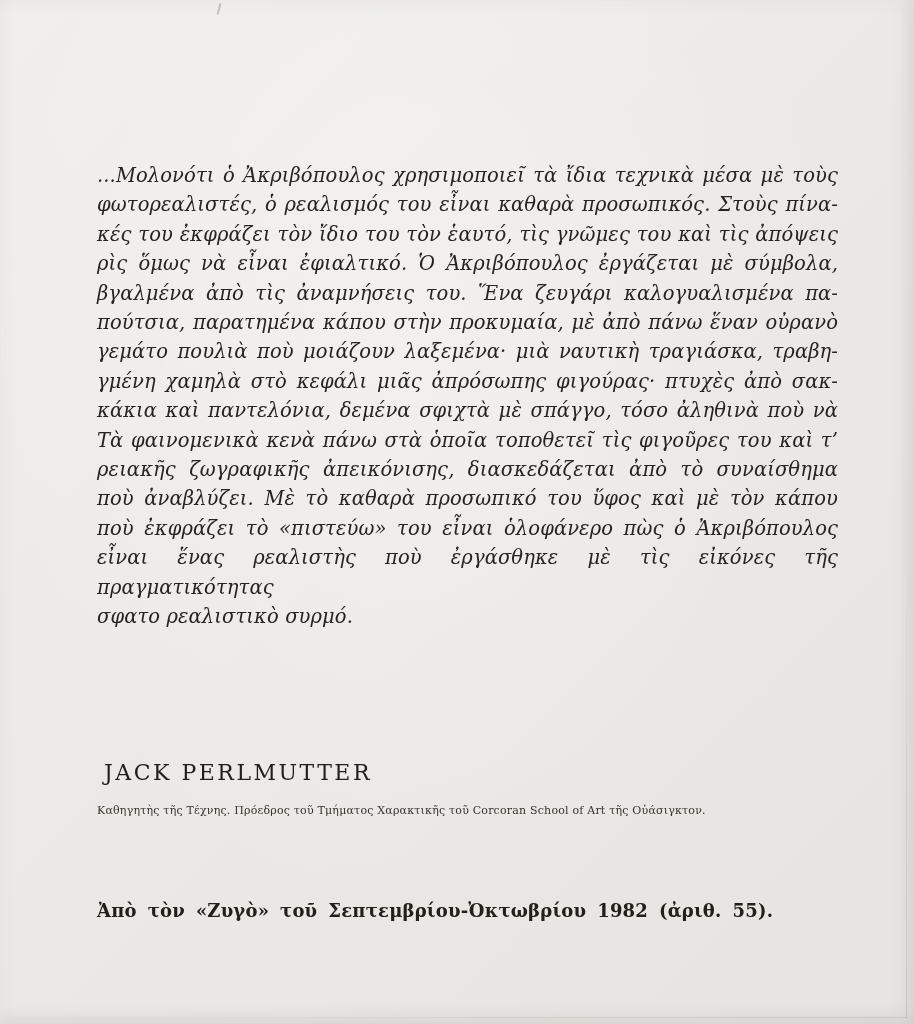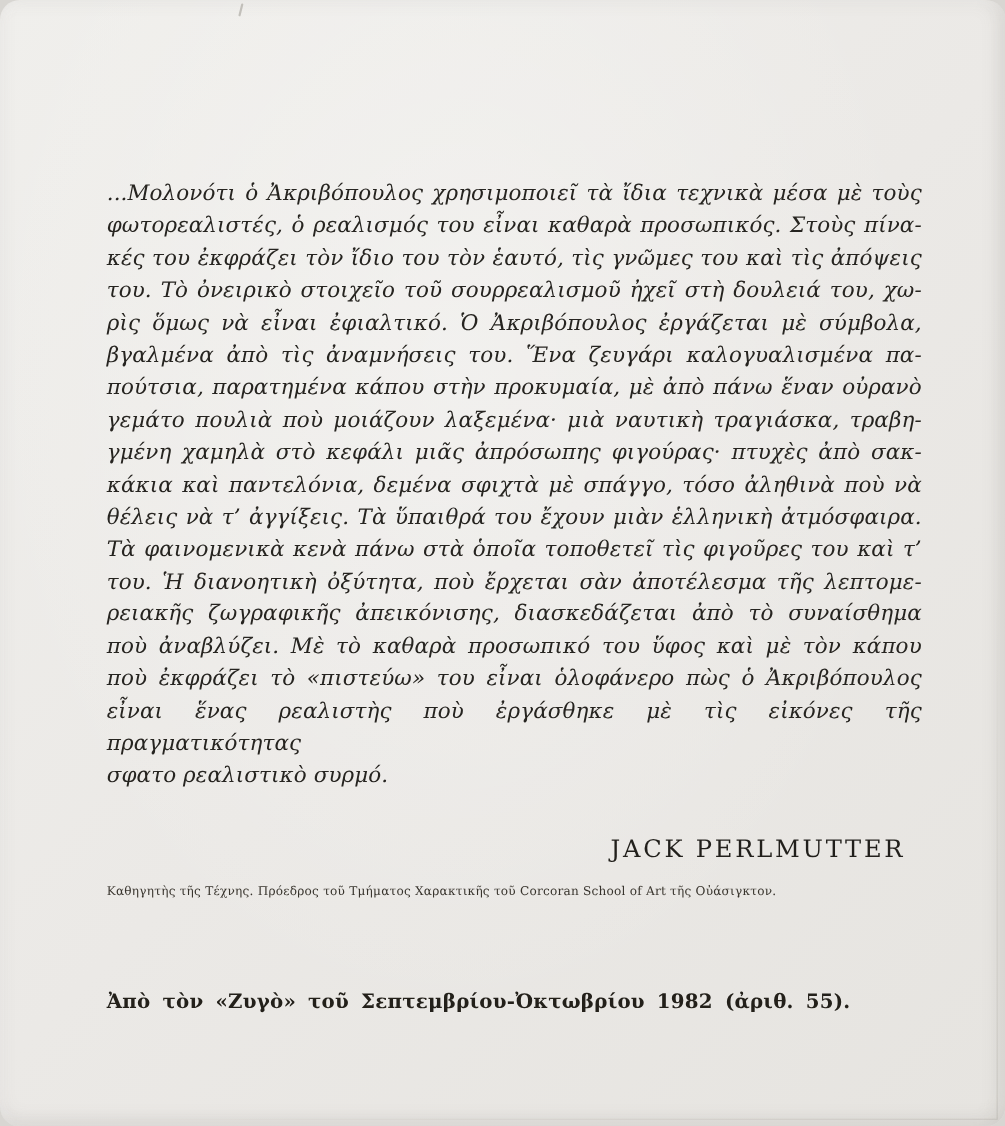--- a/index.html
+++ b/index.html
@@ -14,21 +14,20 @@
     margin: 0 auto;
     overflow: hidden;
     background:
       radial-gradient(ellipse at 45% 32%, rgba(255,255,255,0.30), rgba(255,255,255,0) 62%),
       linear-gradient(135deg, #f0efec 0%, #ebe9e6 50%, #e6e4e0 100%);
     box-shadow:
       inset -7px 0 16px rgba(110,105,95,0.10),
       inset 0 -7px 16px rgba(110,105,95,0.09),
       inset 3px 3px 10px rgba(255,255,255,0.35);
     font-family: "DejaVu Serif", serif;
-    border-radius: 18px;
   }
   .hair-mark {
     position: absolute;
     left: 218px;
     top: 3px;
     width: 2px;
     height: 12px;
     background: #b3b0aa;
     border-radius: 2px;
     transform: rotate(14deg);
@@ -65,24 +64,24 @@
     text-align-last: justify;
     white-space: normal;
     letter-spacing: 0.1px;
   }
   .jline.last {
     text-align: left;
     text-align-last: left;
   }
   .signature {
     position: absolute;
-    left: 81px;
+    left: 104px;
     top: 760px;
     width: 742px;
-    text-align: right;
+    text-align: left;
     font-size: 22px;
     letter-spacing: 2.5px;
     color: #211f1b;
   }
   .attribution {
     position: absolute;
     left: 97px;
     top: 804px;
     width: 760px;
     font-size: 11px;
@@ -106,30 +105,27 @@
 <div class="page">
 
   <div class="hair-mark"></div>
   <div class="page-edge-right"></div>
   <div class="page-edge-bottom"></div>
 
   <div class="textblock">
     <div class="jline">...Μολονότι ὁ Ἀκριβόπουλος χρησιμοποιεῖ τὰ ἴδια τεχνικὰ μέσα μὲ τοὺς</div>
     <div class="jline">φωτορεαλιστές, ὁ ρεαλισμός του εἶναι καθαρὰ προσωπικός. Στοὺς πίνα-</div>
     <div class="jline">κές του ἐκφράζει τὸν ἴδιο του τὸν ἑαυτό, τὶς γνῶμες του καὶ τὶς ἀπόψεις</div>
-    <div class="jline">του. Τὸ ὀνειρικὸ στοιχεῖο τοῦ σουρρεαλισμοῦ ἠχεῖ στὴ δουλειά του, χω-</div>
     <div class="jline">ρὶς ὅμως νὰ εἶναι ἐφιαλτικό. Ὁ Ἀκριβόπουλος ἐργάζεται μὲ σύμβολα,</div>
     <div class="jline">βγαλμένα ἀπὸ τὶς ἀναμνήσεις του. Ἕνα ζευγάρι καλογυαλισμένα πα-</div>
     <div class="jline">πούτσια, παρατημένα κάπου στὴν προκυμαία, μὲ ἀπὸ πάνω ἕναν οὐρανὸ</div>
     <div class="jline">γεμάτο πουλιὰ ποὺ μοιάζουν λαξεμένα· μιὰ ναυτικὴ τραγιάσκα, τραβη-</div>
     <div class="jline">γμένη χαμηλὰ στὸ κεφάλι μιᾶς ἀπρόσωπης φιγούρας· πτυχὲς ἀπὸ σακ-</div>
     <div class="jline">κάκια καὶ παντελόνια, δεμένα σφιχτὰ μὲ σπάγγο, τόσο ἀληθινὰ ποὺ νὰ</div>
-    <div class="jline">θέλεις νὰ τ’ ἀγγίξεις. Τὰ ὕπαιθρά του ἔχουν μιὰν ἑλληνικὴ ἀτμόσφαιρα.</div>
     <div class="jline">Τὰ φαινομενικὰ κενὰ πάνω στὰ ὁποῖα τοποθετεῖ τὶς φιγοῦρες του καὶ τ’</div>
-    <div class="jline">του. Ἡ διανοητικὴ ὀξύτητα, ποὺ ἔρχεται σὰν ἀποτέλεσμα τῆς λεπτομε-</div>
     <div class="jline">ρειακῆς ζωγραφικῆς ἀπεικόνισης, διασκεδάζεται ἀπὸ τὸ συναίσθημα</div>
     <div class="jline">ποὺ ἀναβλύζει. Μὲ τὸ καθαρὰ προσωπικό του ὕφος καὶ μὲ τὸν κάπου</div>
     <div class="jline">ποὺ ἐκφράζει τὸ «πιστεύω» του εἶναι ὁλοφάνερο πὼς ὁ Ἀκριβόπουλος</div>
     <div class="jline">εἶναι ἕνας ρεαλιστὴς ποὺ ἐργάσθηκε μὲ τὶς εἰκόνες τῆς πραγματικότητας</div>
     <div class="jline last">σφατο ρεαλιστικὸ συρμό.</div>
   </div>
 
   <div class="signature">JACK PERLMUTTER</div>
 
   <div class="attribution">Καθηγητὴς τῆς Τέχνης. Πρόεδρος τοῦ Τμήματος Χαρακτικῆς τοῦ Corcoran School of Art τῆς Οὐάσιγκτον.</div>

